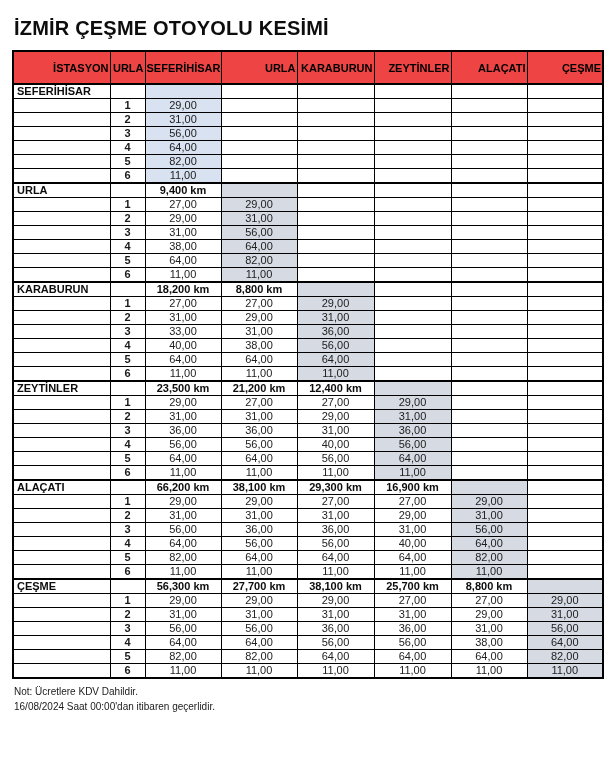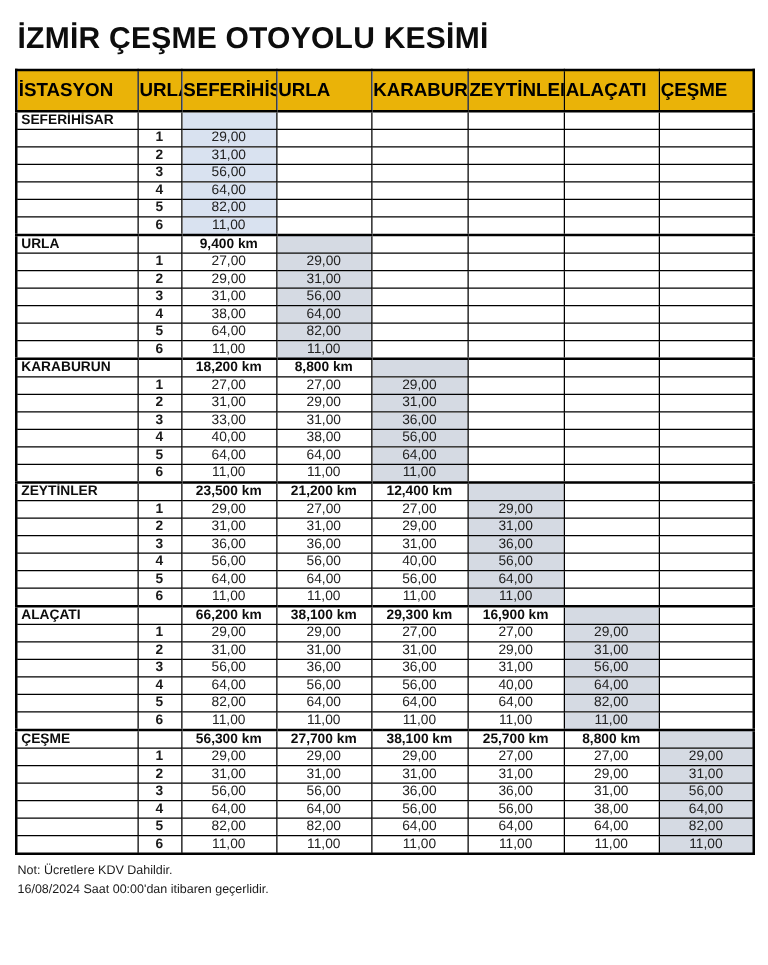--- a/index.html
+++ b/index.html
@@ -5,38 +5,38 @@
   html,body{margin:0;padding:0;}
   body{
     width:614px;height:772px;
     background:#ffffff;
     font-family:"Liberation Sans",sans-serif;
     color:#000;
     overflow:hidden;
   }
   .page{box-sizing:border-box;width:614px;height:772px;padding:12px 12px 0 12px;position:relative;}
   .title{
-    font-size:24px;font-weight:700;color:#0d0d0d;
+    font-size:20px;font-weight:700;color:#0d0d0d;
     margin:5px 0 10px 2px;letter-spacing:.2px;
   }
   table.toll{
     border-collapse:collapse;
     width:590px;
     table-layout:fixed;
     border:2px solid #000;
   }
   table.toll th, table.toll td{
     border:1px solid #000;
     overflow:hidden;white-space:nowrap;
   }
   thead th{
     height:29px;
-    font-size:15px;font-weight:700;text-align:left;
+    font-size:11px;font-weight:700;text-align:right;
     border-bottom:1.5px solid #000;
-    background:#eab308;
+    background:#ef4444;
   }
   tbody td{
     height:13px;line-height:13px;
     font-size:11px;
     padding:0 3px;
   }
   .station-cell{text-align:left;font-weight:700;color:#0d0d0d;}
   .sinif-cell{text-align:center;font-weight:600;color:#1a1a1a;}
   .price-cell{text-align:center;font-weight:400;color:#212121;}
   .km-cell{font-weight:700;color:#0d0d0d;}

